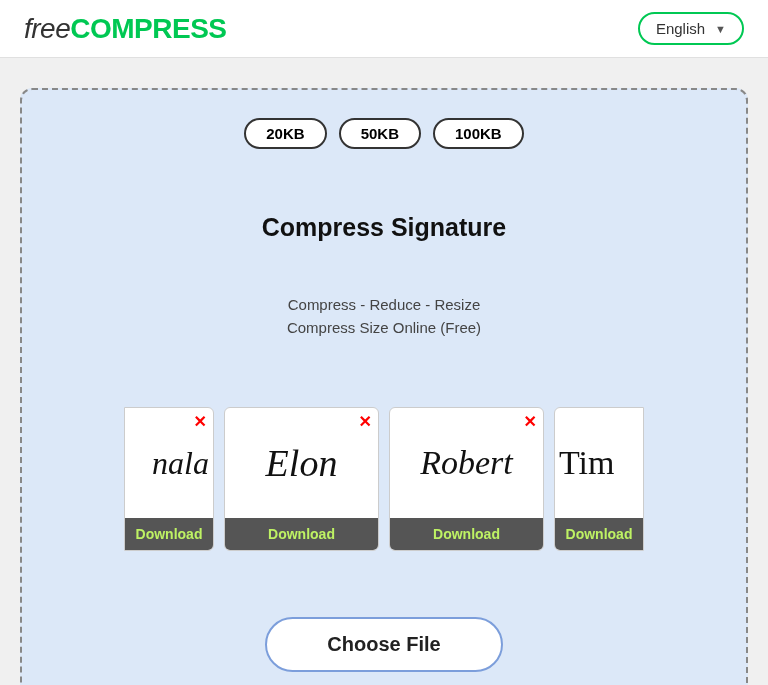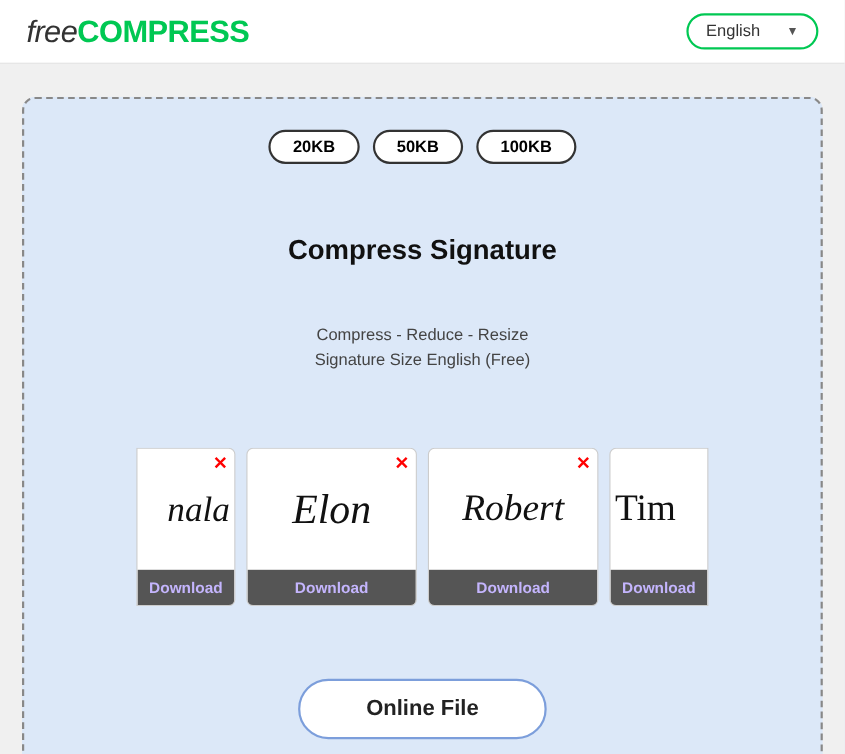--- a/index.html
+++ b/index.html
@@ -43,21 +43,21 @@
     .lang-btn {
       border: 2px solid #00c853;
       border-radius: 20px;
       padding: 6px 16px;
       background: white;
       color: #333;
       font-size: 15px;
       cursor: pointer;
       display: flex;
       align-items: center;
-      gap: 24px;
+      gap: 10px;
     }
 
     .lang-btn .chevron {
       font-size: 11px;
       color: #555;
     }
 
     
     .main-content {
       display: flex;
@@ -172,21 +172,21 @@
       padding-left: 44px;
     }
 
     .sig-content.partial-right {
       justify-content: flex-start;
       padding-left: 4px;
     }
 
     .sig-download-btn {
       background: #555;
-      color: #c4b5fd;
+      color: #bef264;
       text-align: center;
       padding: 8px 0;
       font-size: 14px;
       font-weight: 600;
       cursor: pointer;
       width: 100%;
       border: none;
       display: block;
     }
 
@@ -221,21 +221,21 @@
     <div class="size-options">
       <button class="size-btn">20KB</button>
       <button class="size-btn">50KB</button>
       <button class="size-btn">100KB</button>
     </div>
 
     <h1 class="compress-title">Compress Signature</h1>
 
     <p class="compress-subtitle">
       <span>Compress - Reduce - Resize</span><br>
-      <span>Signature Size English (Free)</span>
+      <span>Compress Size Online (Free)</span>
     </p>
 
     <div class="signature-cards">
 
       <div class="sig-card sig-card-partial-left">
         <span class="close-btn">✕</span>
         <div class="sig-content partial-left" style="font-style: italic; font-family: 'Brush Script MT', cursive;">nala</div>
         <button class="sig-download-btn">Download</button>
       </div>
 
@@ -251,16 +251,16 @@
         <button class="sig-download-btn">Download</button>
       </div>
 
       <div class="sig-card sig-card-partial-right">
         <div class="sig-content partial-right" style="font-family: 'Brush Script MT', cursive; font-size: 34px; text-align: center;">Tim</div>
         <button class="sig-download-btn">Download</button>
       </div>
 
     </div>
 
-    <button class="choose-file-btn">Online File</button>
+    <button class="choose-file-btn">Choose File</button>
 
   </div>
 </div>
 
 </body></html>

